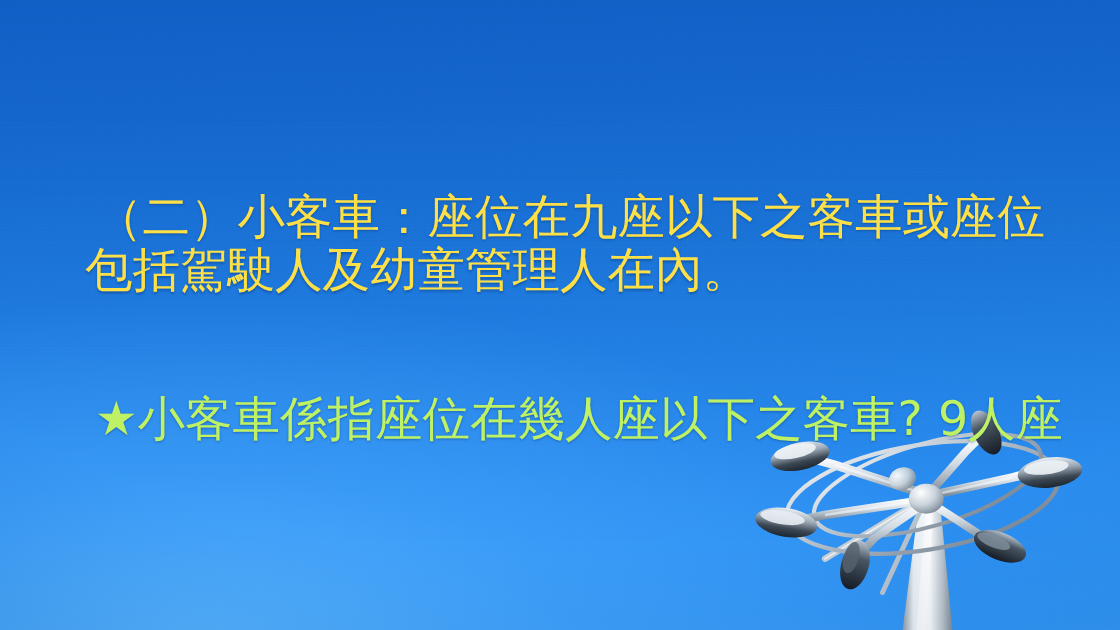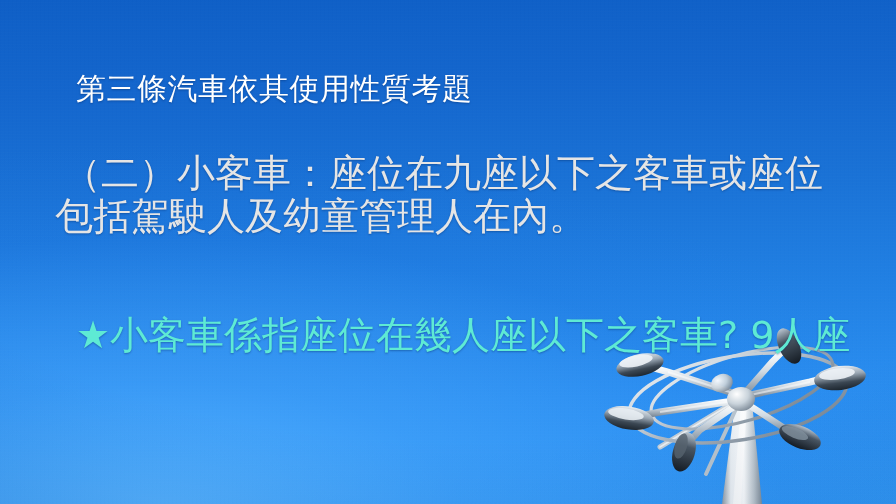--- a/index.html
+++ b/index.html
@@ -60,43 +60,43 @@
     top: 70px;
     font-size: 30px;
     line-height: 1.26;
     color: #ffffff;
     letter-spacing: 0.5px;
     white-space: nowrap;
     text-shadow: 0 1px 2px rgba(0,40,100,0.45);
   }
   .body-block {
     position: absolute;
-    left: 55px;
+    left: 68px;
     top: 152px;
     width: 800px;
     font-size: 38px;
     line-height: 1.12;
-    color: #e5e5e5;
+    color: #fde047;
     letter-spacing: 0px;
     text-shadow: 0 1px 2px rgba(0,40,100,0.40);
   }
   .body-block .ln {
     display: block;
     white-space: nowrap;
   }
   .body-block .ln.indent {
     padding-left: 8px;
   }
   .question-line {
     position: absolute;
     left: 76px;
     top: 314px;
     font-size: 38px;
     line-height: 1.12;
-    color: #5eead4;
+    color: #bef264;
     white-space: nowrap;
     text-shadow: 0 1px 2px rgba(0,40,100,0.40);
   }
 </style>
 </head>
 <body>
 
 <div id="slide">
 
   <div class="sky"></div>
@@ -209,21 +209,20 @@
         </g>
 
       </g>
     </svg>
   </div>
 
   <div class="vignette"></div>
 
   <div class="text-layer">
 
-    <div class="slide-title">第三條汽車依其使用性質考題</div>
 
     <div class="body-block">
       <span class="ln indent">（二）小客車：座位在九座以下之客車或座位</span>
       <span class="ln">包括駕駛人及幼童管理人在內。</span>
     </div>
 
     <div class="question-line">★小客車係指座位在幾人座以下之客車? 9人座</div>
 
   </div>
 

